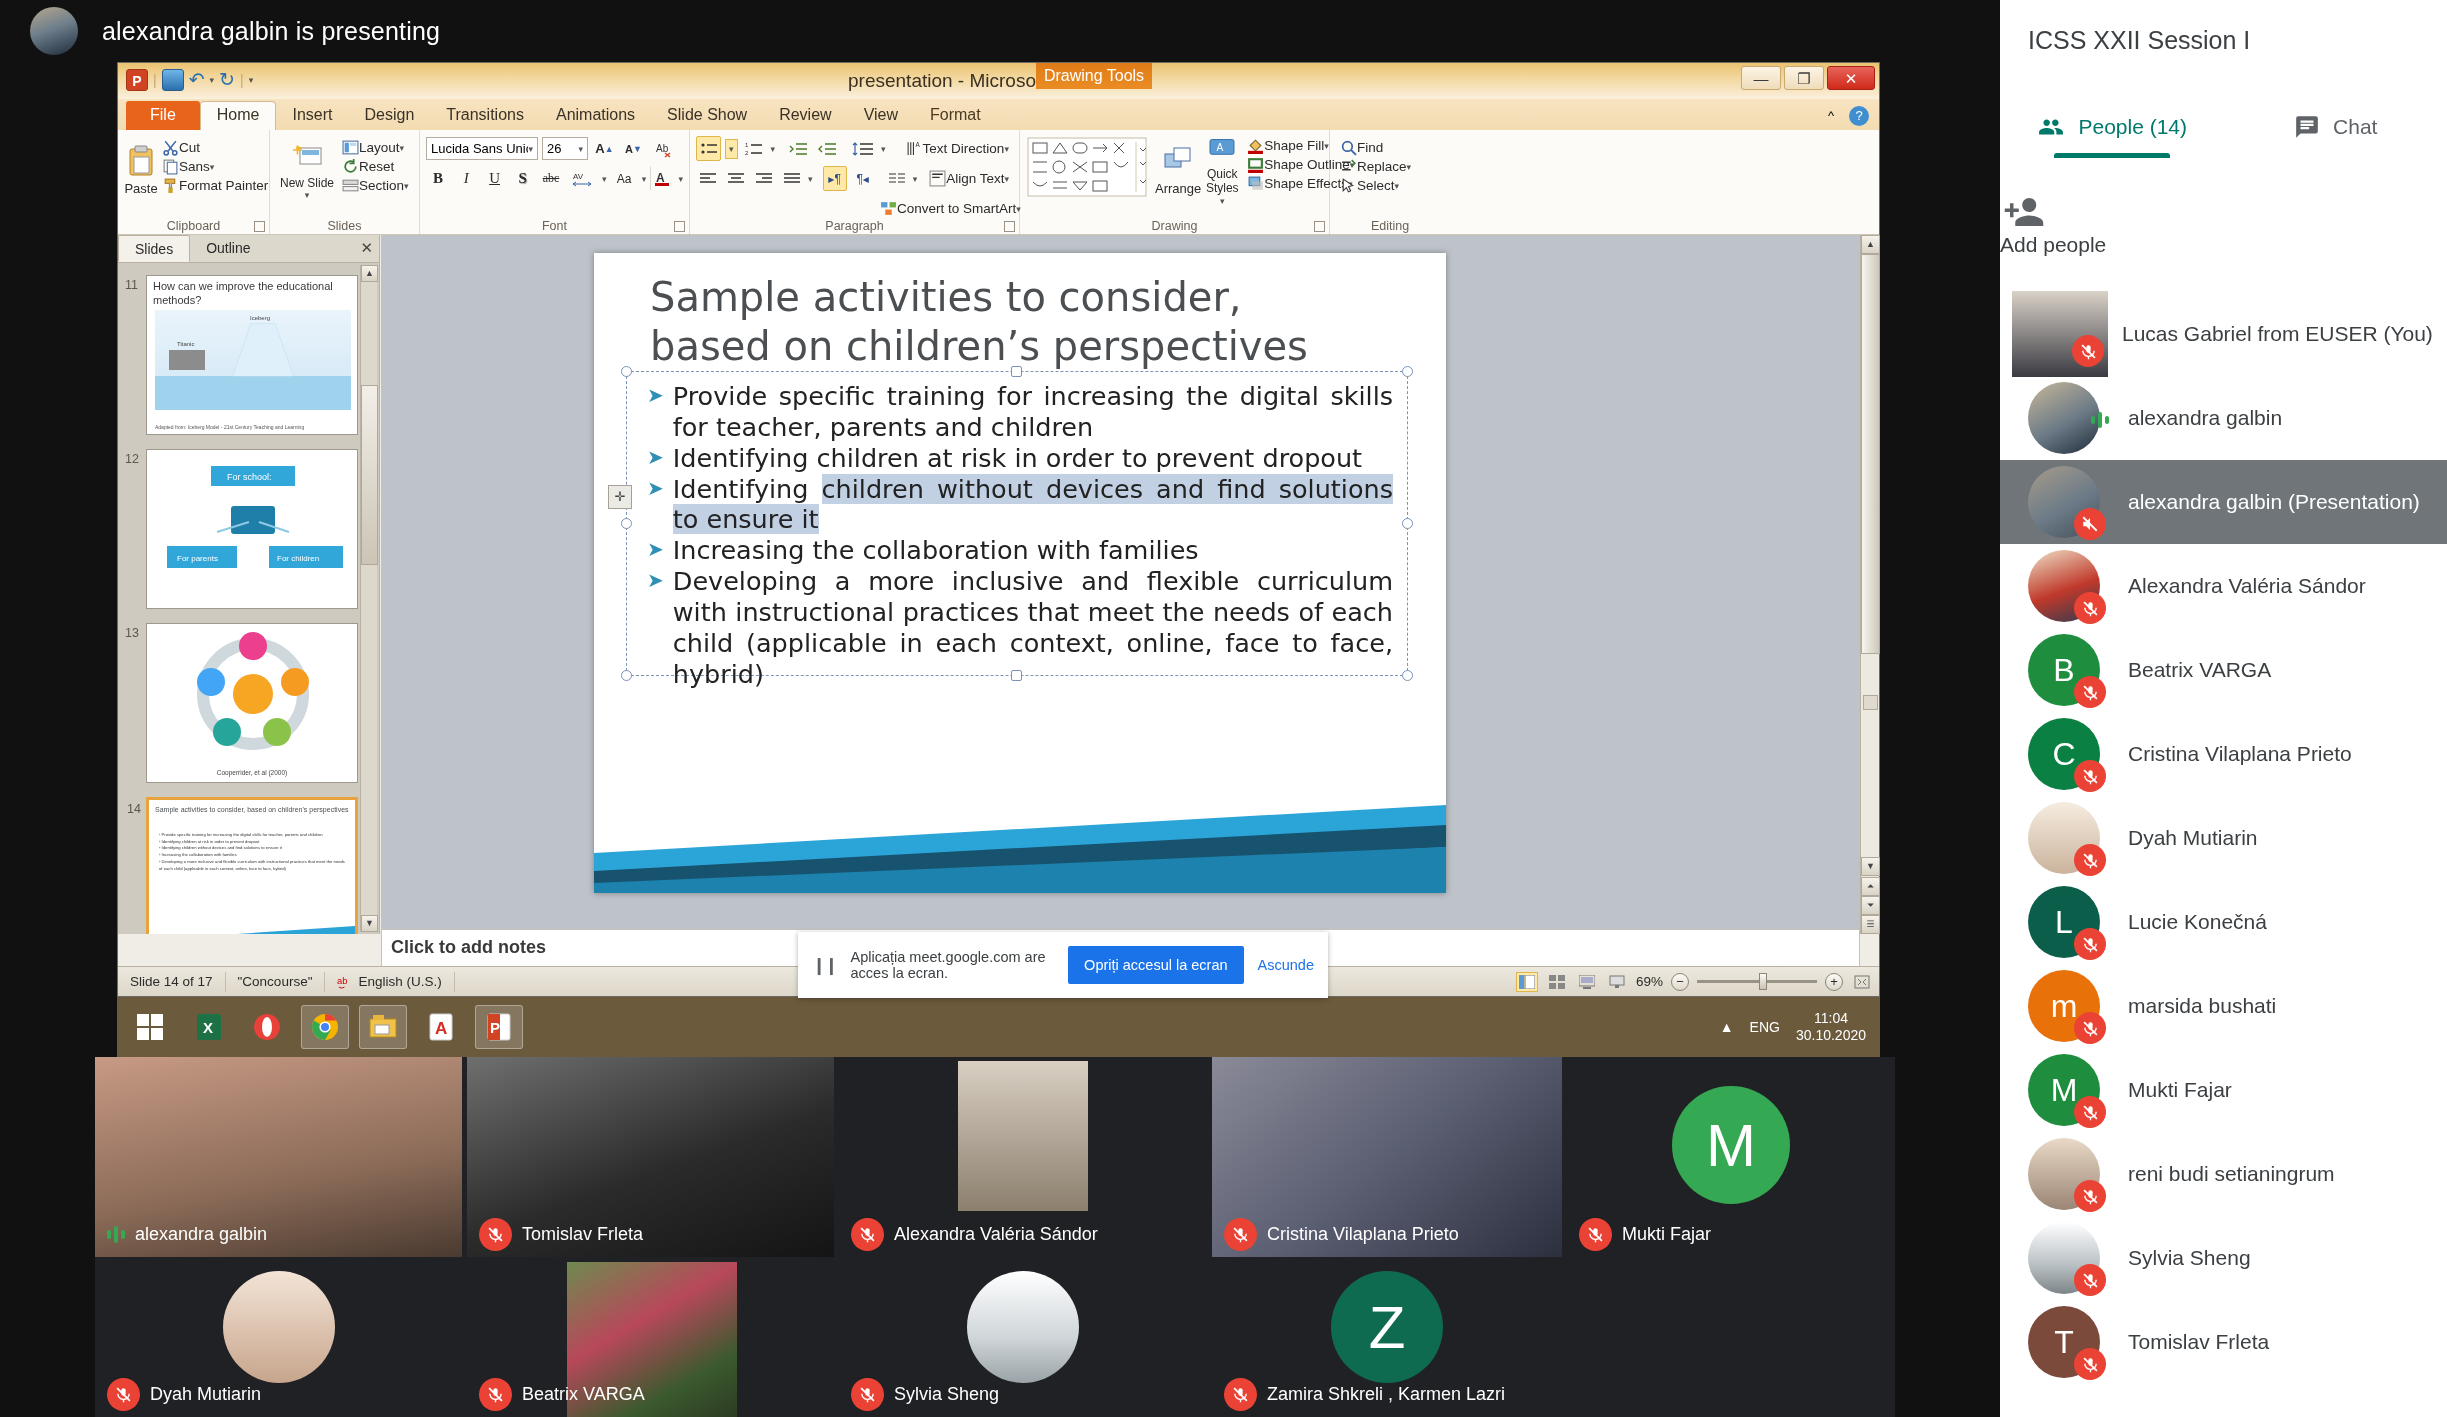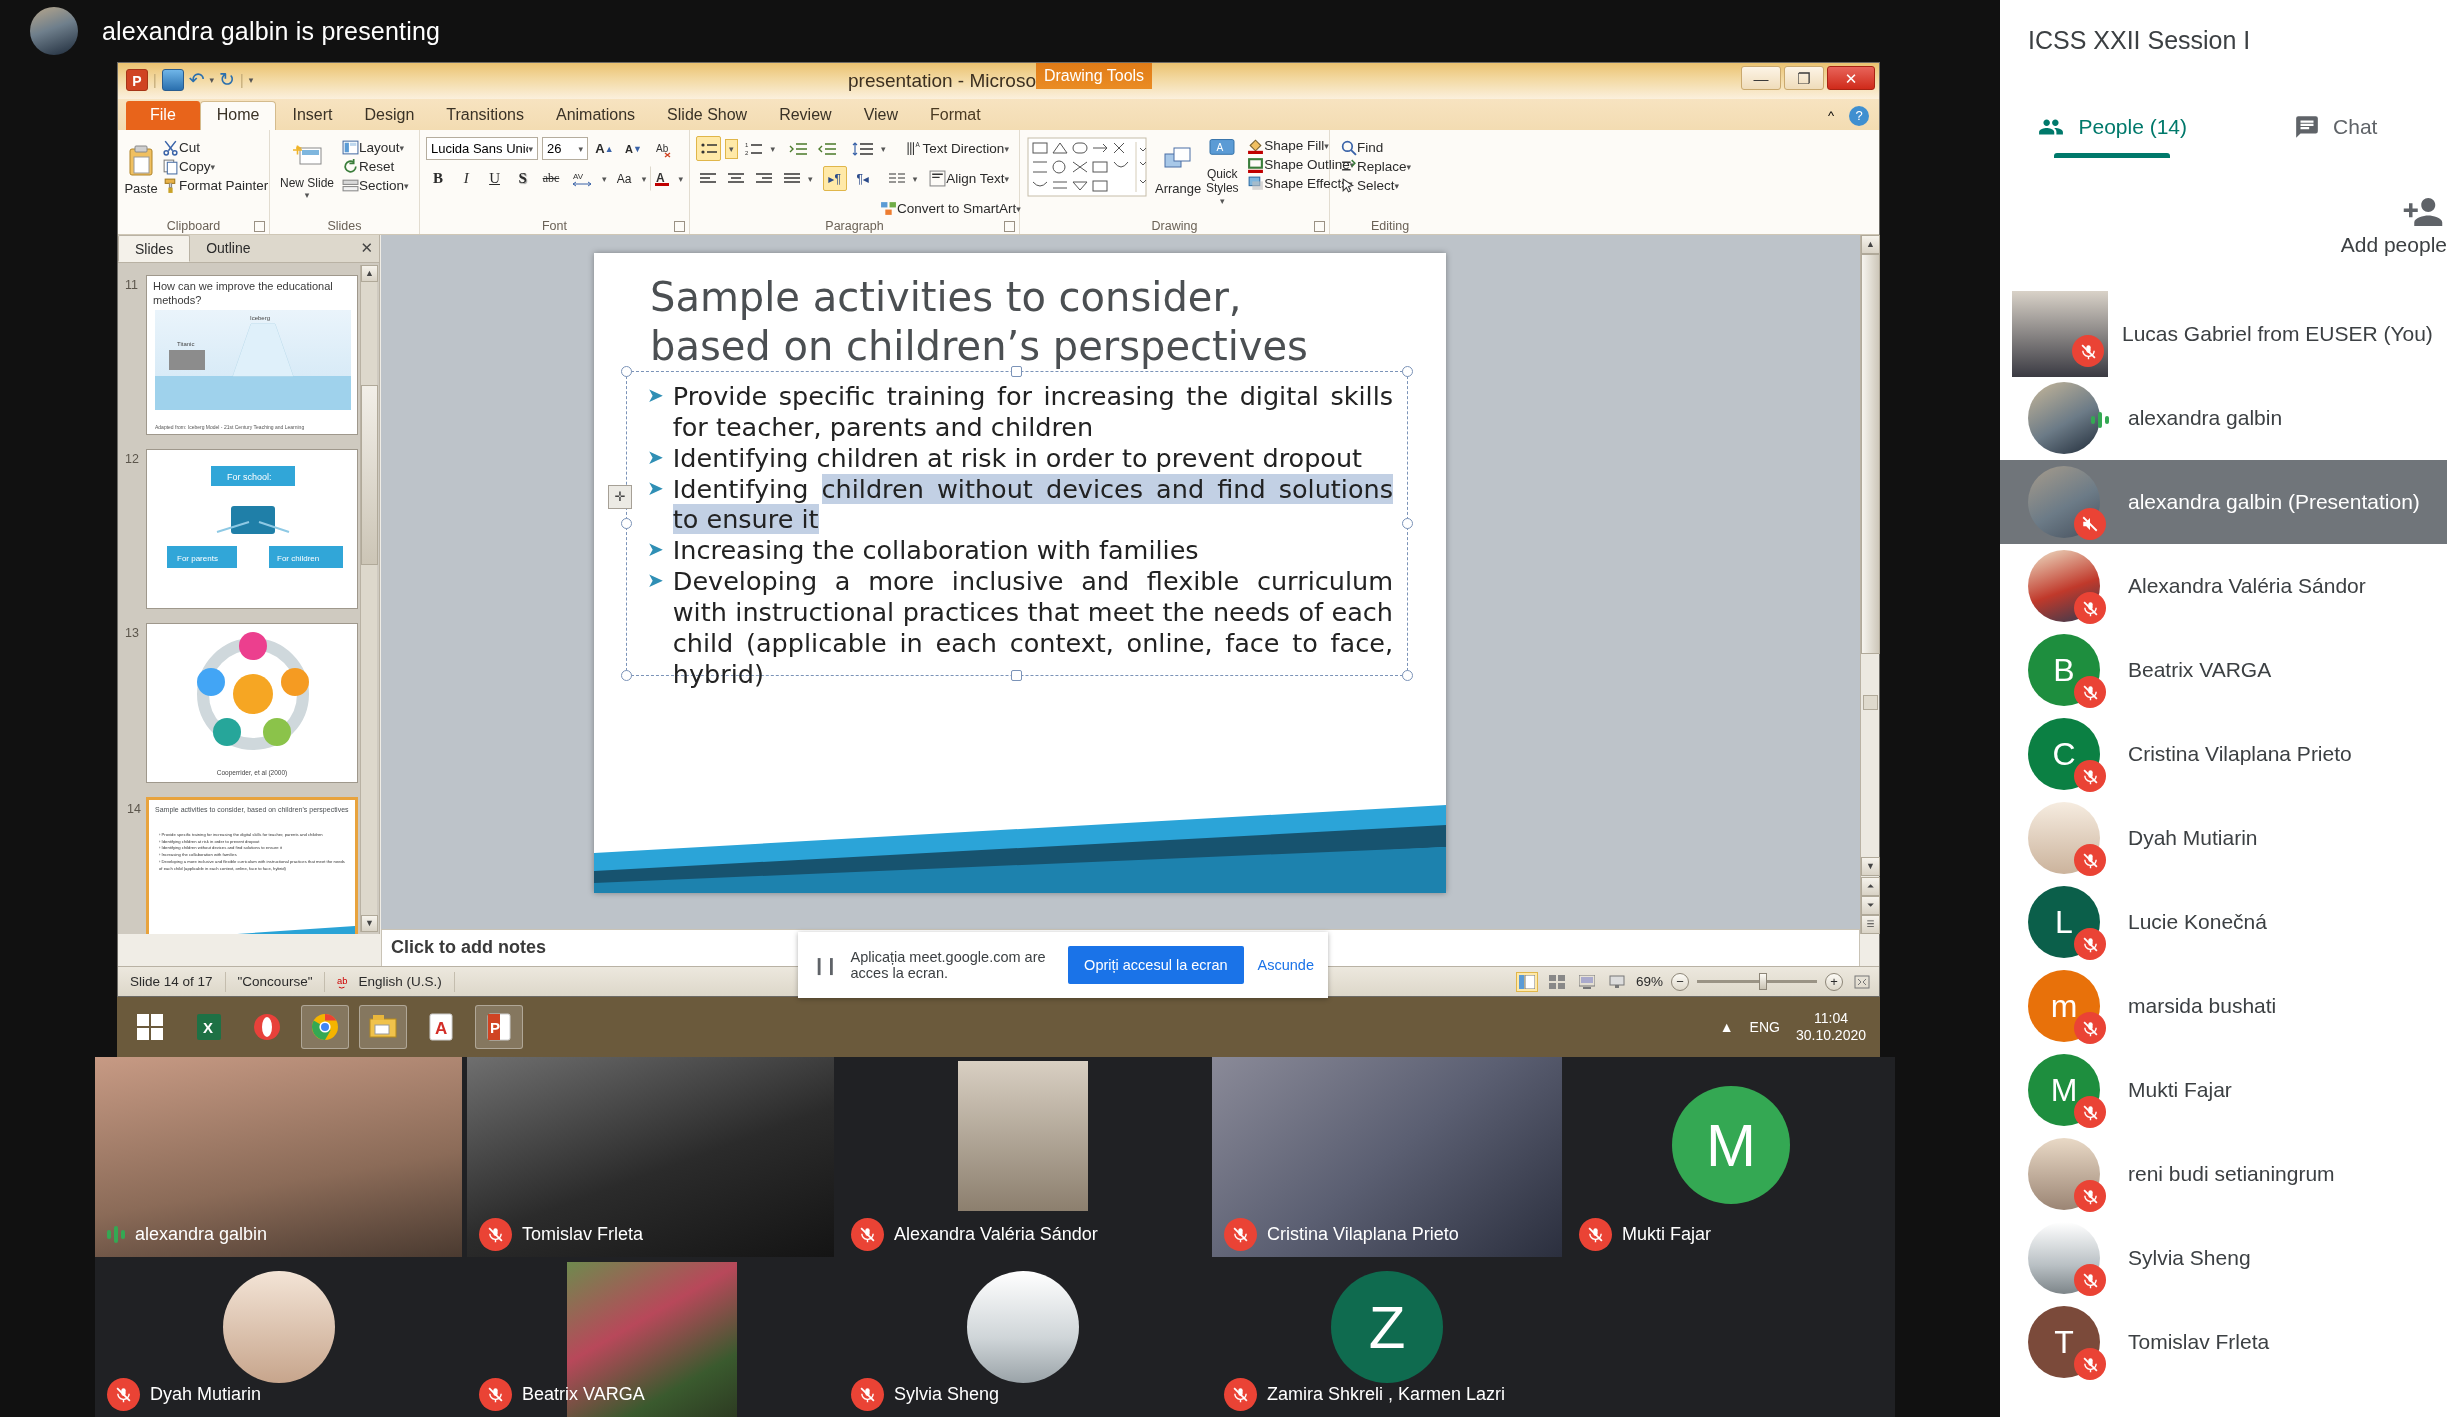--- a/index.html
+++ b/index.html
@@ -118,21 +118,21 @@
   .speak { display:flex; gap:3px; align-items:center; height:20px; }
   .speak i { width:4px; background:#34a853; display:block; border-radius:2px; }
 
   
   #panel { position:absolute; right:0; top:0; width:447px; height:1417px; background:#fff; }
   #panel-title { position:absolute; left:28px; top:26px; font-size:25px; color:#3c4043; }
   #panel-tabs { position:absolute; left:0; top:96px; width:100%; height:62px; display:flex; }
   .ptab { flex:1; display:flex; align-items:center; justify-content:center; gap:12px; font-size:21px; color:#5f6368; position:relative; }
   .ptab.active { color:#00796b; }
   .ptab.active:after { content:''; position:absolute; left:24%; right:24%; bottom:0; height:5px; background:#00796b; border-radius:3px 3px 0 0; }
-  #addpeople { position:absolute; left:0; top:158px; width:100%; height:132px; display:flex; flex-direction:column; align-items:flex-end; justify-content:center; }
+  #addpeople { position:absolute; left:0; top:158px; width:100%; height:132px; display:flex; flex-direction:column; align-items:flex-start; justify-content:center; }
   #addpeople .lbl { font-size:21px; color:#3c4043; }
   .prow { height:84px; display:flex; align-items:center; padding-left:28px; }
   .prow.highlight { background:#70757a; }
   .pav { width:72px; height:72px; border-radius:50%; position:relative; flex:none; display:flex; align-items:center; justify-content:center; color:#fff; font-size:32px; }
   .pav .badge { position:absolute; right:-6px; bottom:-2px; width:32px; height:32px; border-radius:50%; background:#ea4335; display:flex; align-items:center; justify-content:center; }
   .pname { margin-left:28px; font-size:21px; color:#3c4043; white-space:nowrap; }
   .prow.highlight .pname { color:#fff; }
 </style>
 </head>
 <body>
@@ -200,21 +200,21 @@
                 <circle cx="4" cy="13" r="2" fill="none" stroke="#3a63a8" stroke-width="1.4"></circle>
                 <circle cx="12" cy="13" r="2" fill="none" stroke="#3a63a8" stroke-width="1.4"></circle>
               </svg>
             <span>Cut</span>
           </div>
           <div class="ritem">
             <svg class="gi" viewBox="0 0 16 16">
                 <rect x="2" y="2" width="9" height="11" fill="#fff" stroke="#7d7d7d"></rect>
                 <rect x="5" y="4" width="9" height="11" fill="#fff" stroke="#4a6fa5"></rect>
               </svg>
-            <span>Copy</span>
+            <span>Sans</span>
             <span class="caret-sm">▾</span>
           </div>
           <div class="ritem">
             <svg class="gi" viewBox="0 0 16 16">
                 <rect x="3" y="2" width="9" height="4" fill="#e8b24a" stroke="#a57b1e"></rect>
                 <path d="M7 6v4h2V6" fill="#d0d0d0" stroke="#888"></path>
                 <rect x="6" y="10" width="4" height="5" fill="#c9a227"></rect>
               </svg>
             <span>Format Painter</span>
           </div>

